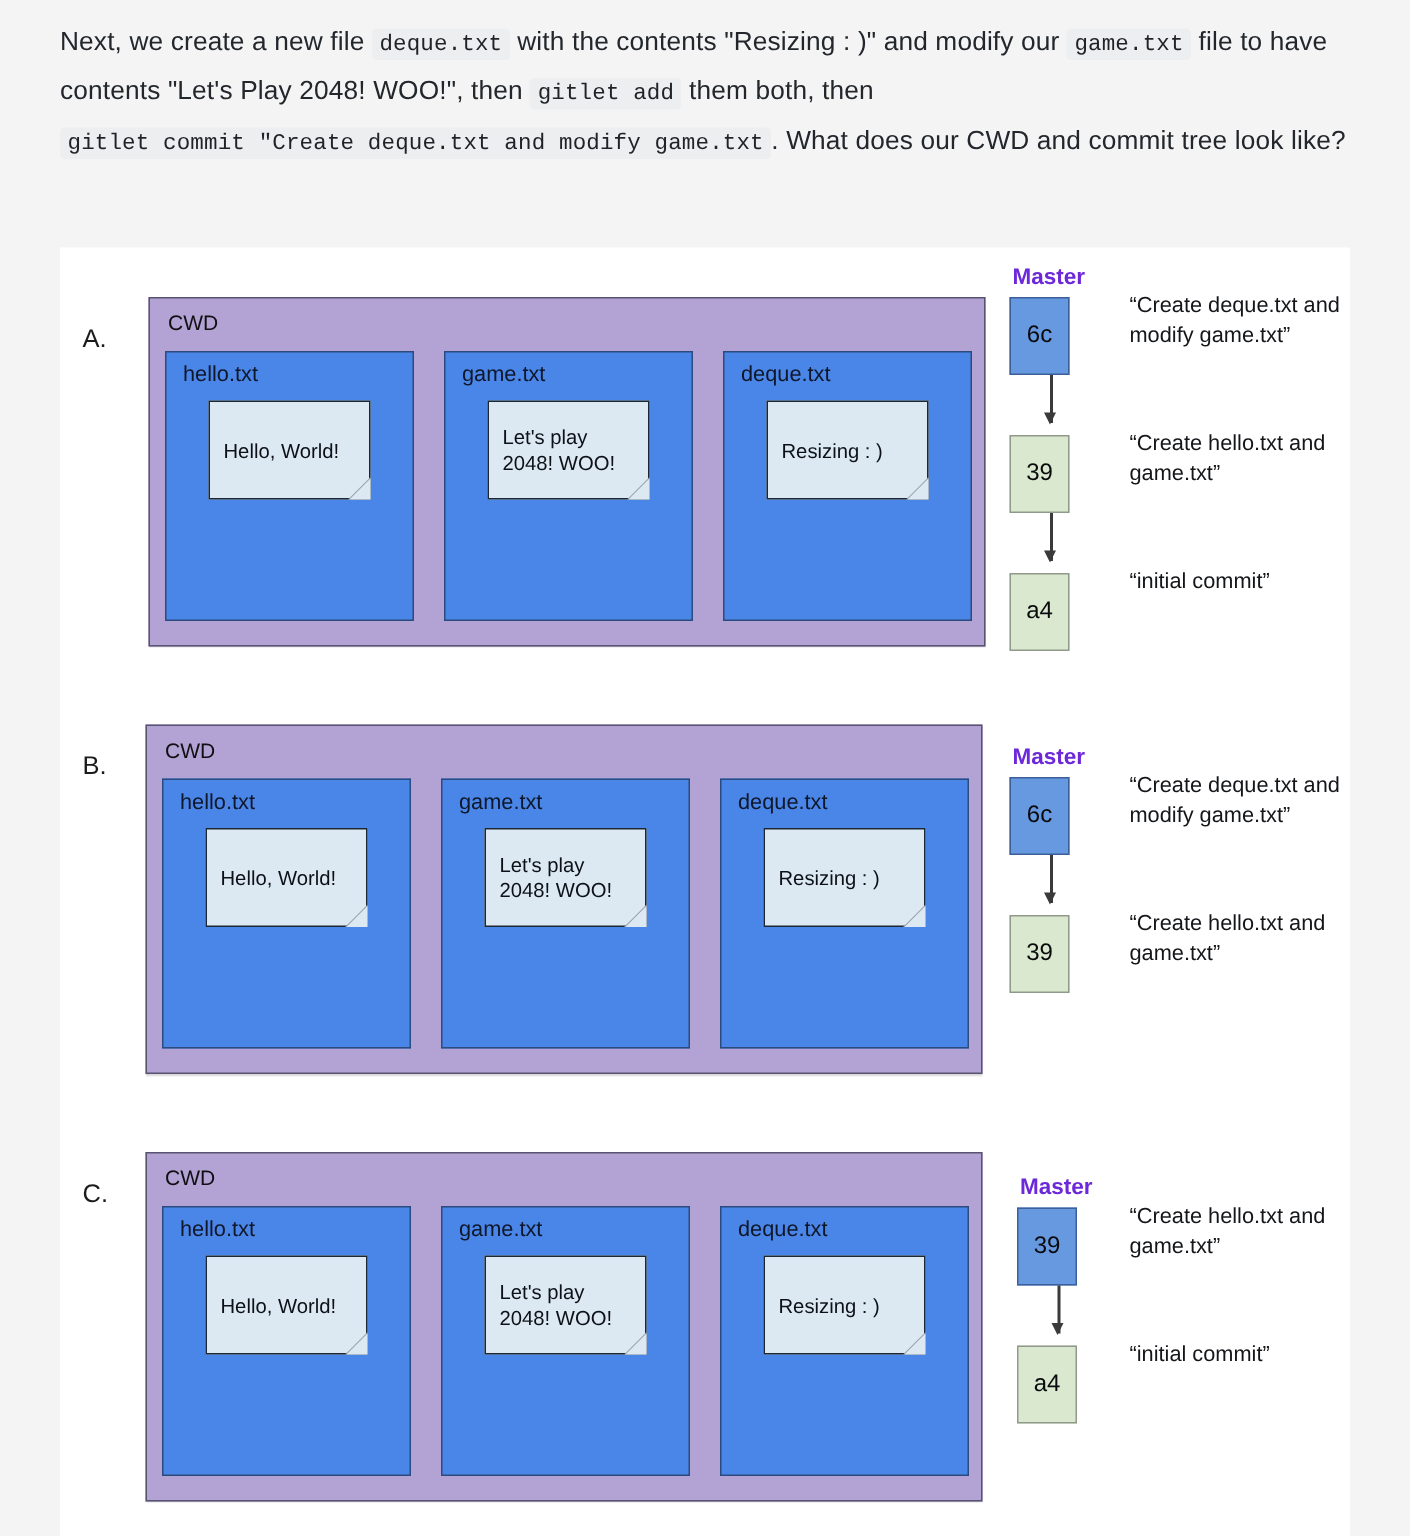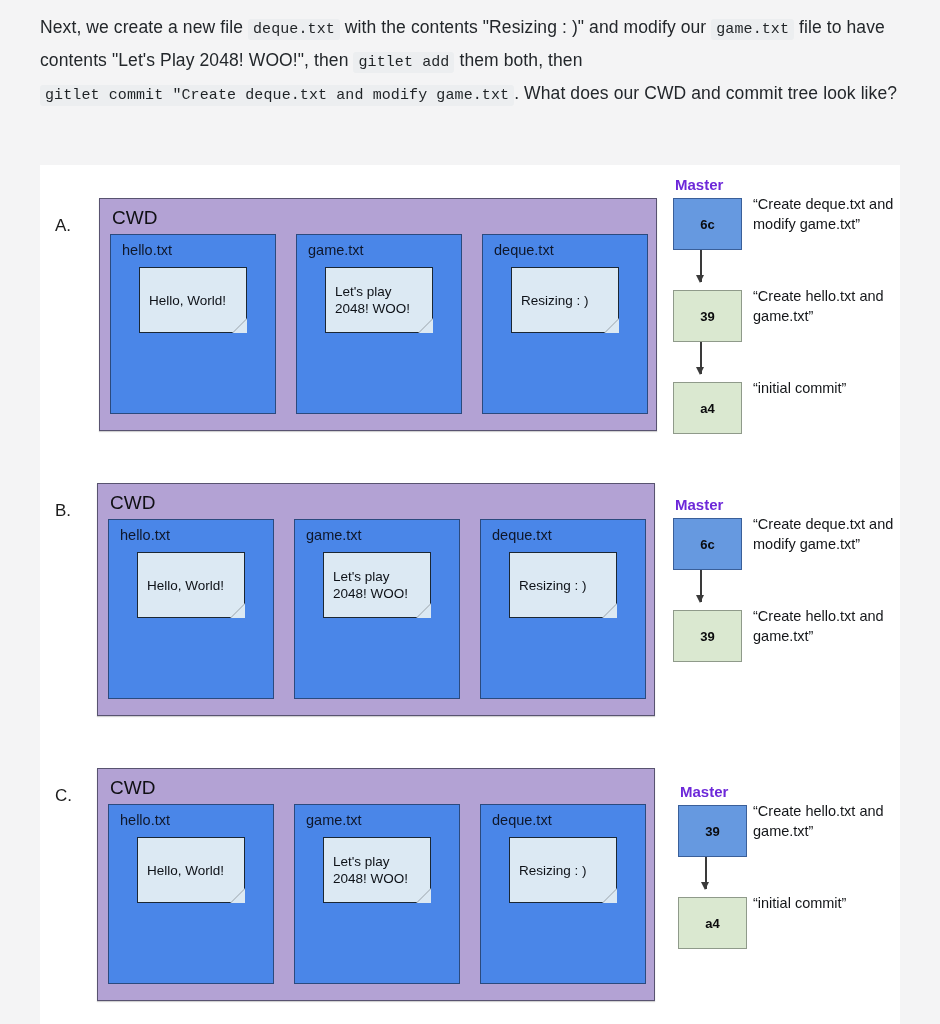--- a/index.html
+++ b/index.html
@@ -59,21 +59,21 @@
   .cwd-box {
     position: absolute;
     background: #b3a2d4;
     border: 1.5px solid #585370;
     box-shadow: 0 1px 1px rgba(0,0,0,0.18);
   }
   .cwd-label {
     position: absolute;
     left: 12px;
     top: 8px;
-    font-size: 19px;
+    font-size: 14px;
     color: #101014;
     font-family: "Liberation Sans", sans-serif;
   }
 
   .files-strip {
     position: absolute;
     display: flex;
     gap: 20px;
   }
 
@@ -134,28 +134,28 @@
   }
   .master-label {
     position: absolute;
     font-size: 15px;
     font-weight: bold;
     color: #6d28d9;
     font-family: "Liberation Sans", sans-serif;
   }
   .commit {
     position: absolute;
-    width: 69px;
+    width: 40px;
     height: 52px;
     border: 1.4px solid #6d6d6d;
     display: flex;
     align-items: center;
     justify-content: center;
-    font-size: 13px;
-    font-weight: bold;
+    font-size: 16px;
+    font-weight: normal;
     color: #0b0b0d;
     font-family: "Liberation Sans", sans-serif;
   }
   .commit.head   { background: #6699e0; border-color: #3a5f99; }
   .commit.older  { background: #dae8d0; border-color: #8f9a8a; }
 
   .arrow {
     position: absolute;
     width: 1.6px;
     background: #3a3a3a;

